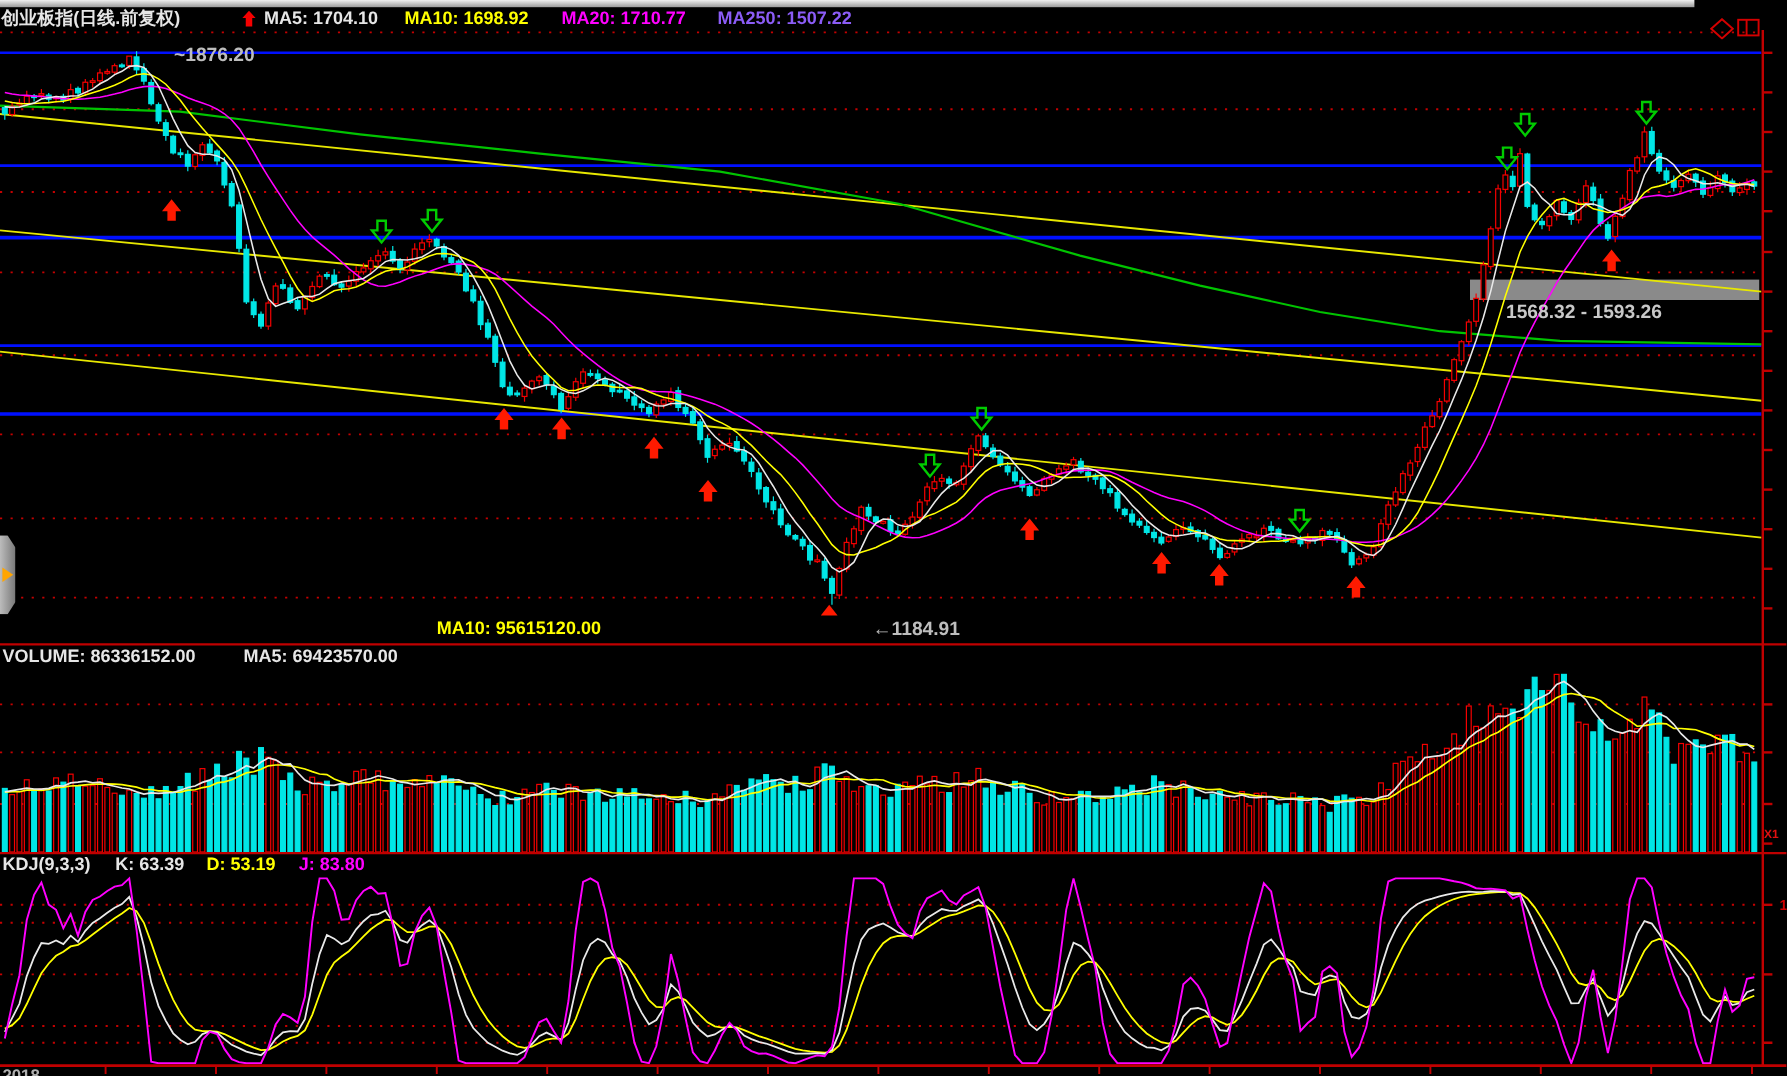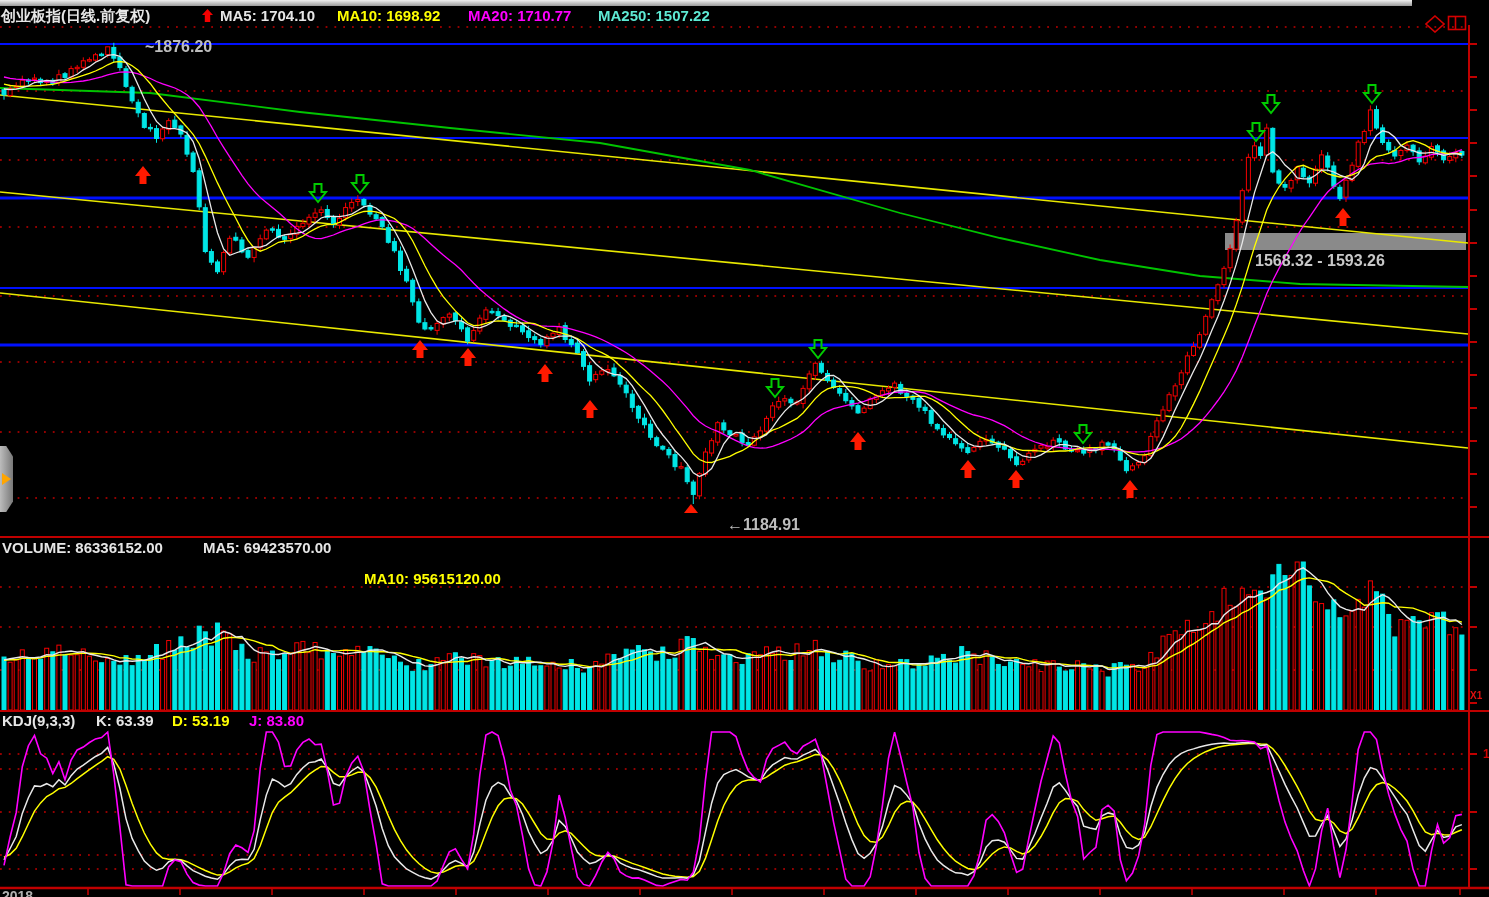--- a/index.html
+++ b/index.html
@@ -1,19 +1,19 @@
 <!DOCTYPE html>
 <html><head>
 <meta charset="utf-8">
 <style>
   html,body{margin:0;padding:0;background:#000;}
   #app{position:relative;width:1489px;height:897px;background:#000;overflow:hidden;
        font-family:"Liberation Sans",sans-serif;}
   .lbl{position:absolute;font-size:15px;font-weight:bold;white-space:pre;line-height:17px;text-align:center;}
-  .c-w{color:#e6e6e6}.c-y{color:#ffff00}.c-m{color:#ff00ff}.c-g{color:#5eead4}
+  .c-w{color:#e6e6e6}.c-y{color:#ffff00}.c-m{color:#ff00ff}.c-g{color:#8b5cf6}
   .pricelbl{position:absolute;font-size:16px;font-weight:bold;color:#bdbdbd;white-space:pre;margin-left:27px;}
   #top-strip{position:absolute;left:0;top:0;width:1412px;height:6px;
              background:linear-gradient(#efefef,#9a9a9a);}
   svg.pane{position:absolute;left:0;}
   #mainChart{top:25px;}
   #volChart{top:556px;}
   #kdjChart{top:713px;}
   #overlay{top:0;left:0;pointer-events:none;}
   .icon-svg{position:absolute;}
   #slide-tab{position:absolute;left:0;top:446px;width:13px;height:66px;
@@ -578,21 +578,21 @@
   <span class="pricelbl" style="left:700px;top:516px">←1184.91</span>
   <span class="pricelbl" style="left:1228px;top:252px;color:#c8c8c8">1568.32 - 1593.26</span>
 
   <div id="slide-tab">
     <span class="tri"></span>
   </div>
 
   <div>
     <span class="lbl c-w" style="left:2px;top:539px">VOLUME: 86336152.00</span>
     <span class="lbl c-w" style="left:203px;top:539px">MA5: 69423570.00</span>
-    <span class="lbl c-y" style="left:364px;top:570px">MA10: 95615120.00</span>
+    <span class="lbl c-y" style="left:364px;top:515px">MA10: 95615120.00</span>
   </div>
 
   <svg id="volChart" class="pane" width="1468" height="154" viewBox="0 556 1468 154">
       <line x1="0" y1="587" x2="1468" y2="587" stroke="#c40000" stroke-width="1.6" stroke-dasharray="1.8 7"></line>
       <line x1="0" y1="627" x2="1468" y2="627" stroke="#c40000" stroke-width="1.6" stroke-dasharray="1.8 7"></line>
       <line x1="0" y1="670" x2="1468" y2="670" stroke="#c40000" stroke-width="1.6" stroke-dasharray="1.8 7"></line>
       <rect x="2" y="657.0351723525673" width="4" height="52.964827647432685" fill="#00e6e6" stroke="#00e6e6" stroke-width="1"></rect>
       <rect x="8.1" y="662.2186615854017" width="4" height="47.78133841459825" fill="#000000" stroke="#f50000" stroke-width="1"></rect>
       <rect x="14.2" y="659.8079128064662" width="4" height="50.19208719353377" fill="#000000" stroke="#f50000" stroke-width="1"></rect>
       <rect x="20.299999999999997" y="649.8292910523974" width="4" height="60.17070894760266" fill="#000000" stroke="#f50000" stroke-width="1"></rect>

